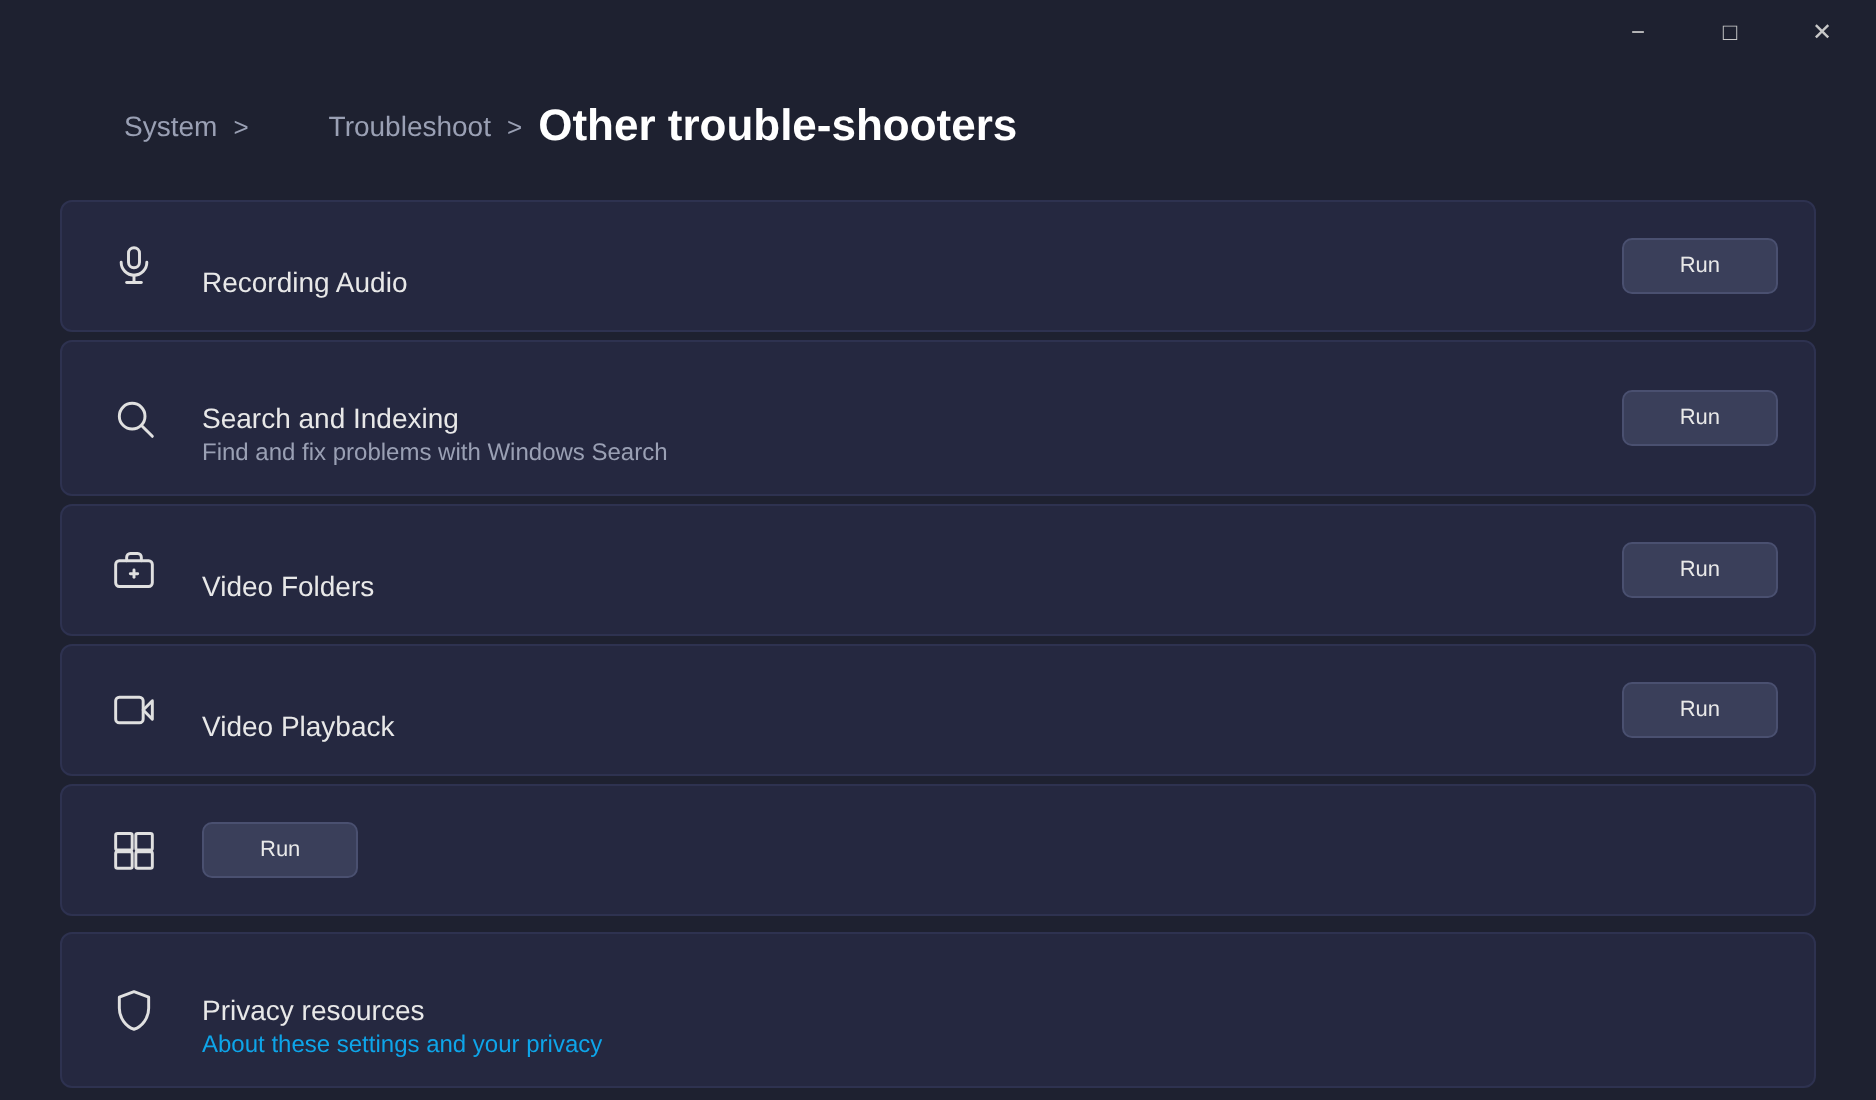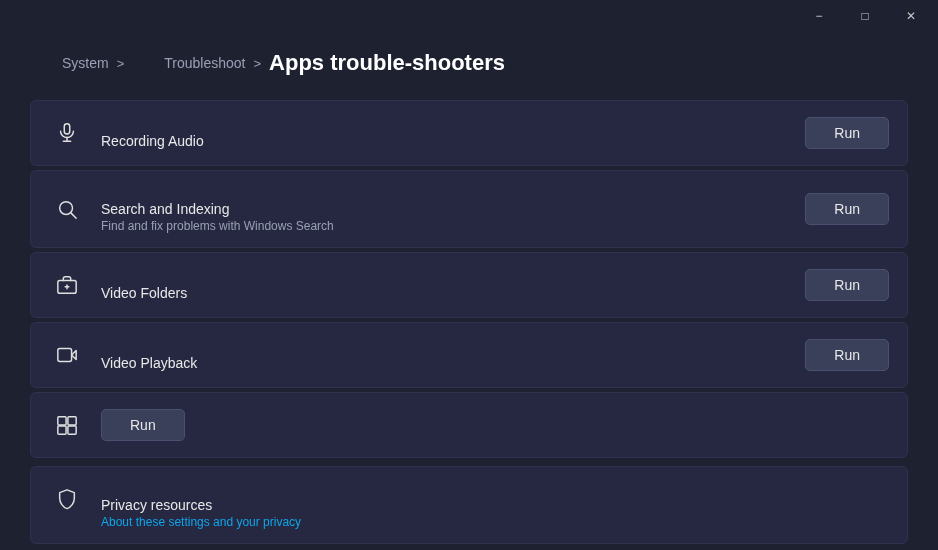--- a/index.html
+++ b/index.html
@@ -130,41 +130,41 @@
       font-size: 12px;
       color: #0ea5e9;
       cursor: pointer;
     }
 
     .run-btn {
       background-color: #3a3f5a;
       border: 1px solid #4a5070;
       border-radius: 5px;
       color: #e8e8e8;
-      font-size: 14px;
+      font-size: 11px;
       padding: 7px 28px;
       cursor: pointer;
       white-space: nowrap;
     }
   </style>
 </head>
 <body>
 
 <div class="title-bar">
   <button class="title-bar-btn">−</button>
   <button class="title-bar-btn">□</button>
   <button class="title-bar-btn close-btn">✕</button>
 </div>
 
 <div class="breadcrumb">
   <span class="breadcrumb-link">System</span>
   <span class="breadcrumb-separator">&gt;</span>
   <span class="breadcrumb-link">Troubleshoot</span>
   <span class="breadcrumb-separator">&gt;</span>
-  <span class="breadcrumb-current">Apps trouble-shooters</span>
+  <span class="breadcrumb-current">Other trouble-shooters</span>
 </div>
 
 <div class="items-list">
 
   <div class="item-row slim">
     <div class="item-icon">
       <svg viewBox="0 0 24 24">
         <rect x="9" y="2" width="6" height="11" rx="3"></rect>
         <path d="M5 10a7 7 0 0014 0"></path>
         <line x1="12" y1="17" x2="12" y2="21"></line>
@@ -226,21 +226,21 @@
         <rect x="13" y="3" width="9" height="9" rx="1"></rect>
         <rect x="2" y="13" width="9" height="9" rx="1"></rect>
         <rect x="13" y="13" width="9" height="9" rx="1"></rect>
       </svg>
     </div>
     <button class="run-btn">Run</button>
   </div>
 
 </div>
 
-<div style="display:flex; align-items:flex-start; margin: 4px 30px 0 30px; background-color:#252840; border:1px solid #2e3250; border-radius:6px; padding:14px 18px; min-height:68px;">
+<div style="display:flex; align-items:center; margin: 4px 30px 0 30px; background-color:#252840; border:1px solid #2e3250; border-radius:6px; padding:14px 18px; min-height:68px;">
   <div class="item-icon">
     <svg viewBox="0 0 24 24" style="width:22px;height:22px;fill:none;stroke:#e0e0e0;stroke-width:1.6;stroke-linecap:round;stroke-linejoin:round;">
       <path d="M12 2L4 5v6c0 5.25 3.5 10.15 8 11.5C16.5 21.15 20 16.25 20 11V5L12 2z"></path>
     </svg>
   </div>
   <div class="item-text">
     <span class="item-title">Privacy resources</span>
     <span class="item-link">About these settings and your privacy</span>
   </div>
 </div>

